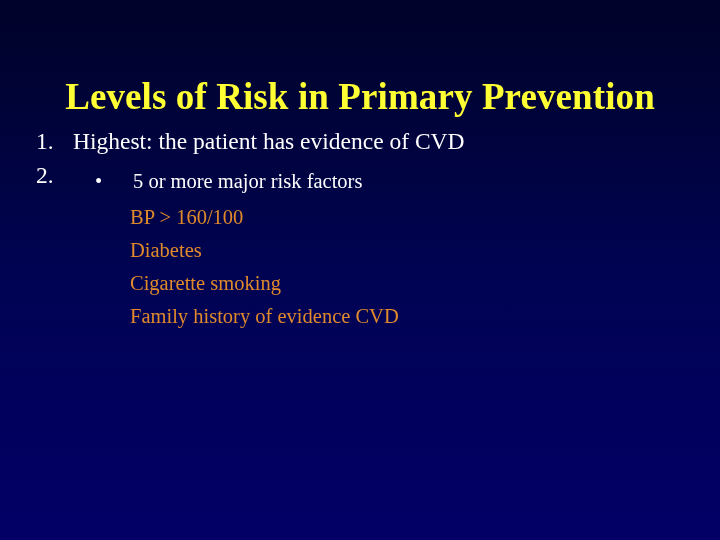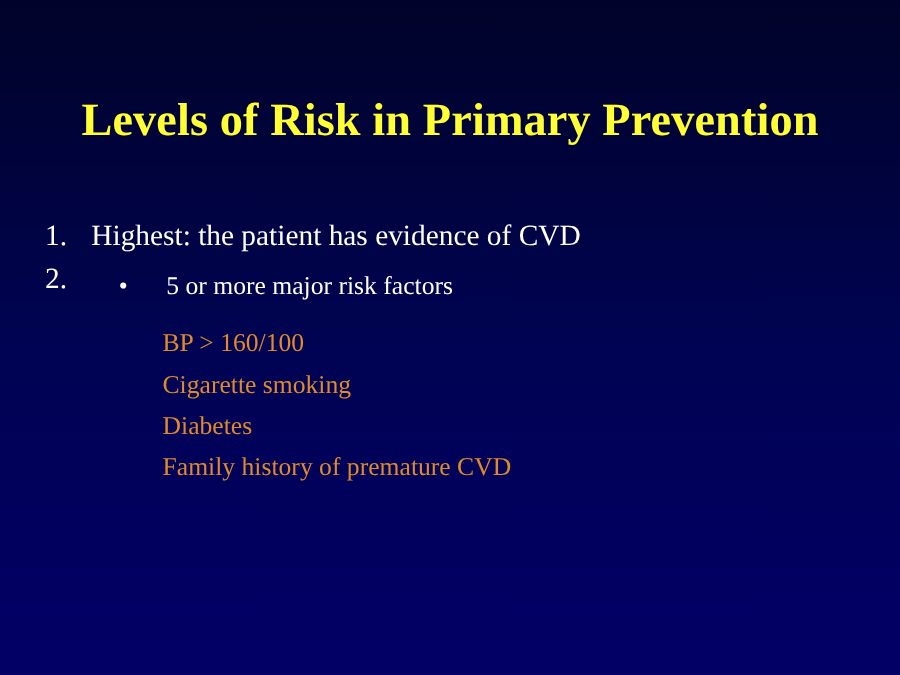--- a/index.html
+++ b/index.html
@@ -66,21 +66,20 @@
     position: absolute;
     left: 36px;
     top: 0;
     width: 30px;
     color: #ffffff;
     font-size: 23.5px;
     line-height: 30px;
   }
   .num-item .text {
     display: block;
-    margin-top: 48px;
   }
 
   
   .bullet-item {
     position: relative;
     color: #ffffff;
     font-size: 20.5px;
     line-height: 28px;
     padding-left: 133px;
     margin-top: 11px;
@@ -89,21 +88,21 @@
     position: absolute;
     left: 95px;
     top: 0;
     font-size: 20.5px;
     line-height: 28px;
     color: #ffffff;
   }
 
   
   .risk-list {
-    margin-top: 16px;
+    margin-top: 6px;
   }
   .risk-line {
     color: #e08a2b;
     font-size: 20.5px;
     line-height: 33px;
     padding-left: 130px;
     white-space: nowrap;
   }
 </style>
 </head>
@@ -124,19 +123,19 @@
       <span class="marker">2.</span>
     </div>
 
     <div class="bullet-item">
       <span class="dot">•</span>
       <span class="text">5 or more major risk factors</span>
     </div>
 
     <div class="risk-list">
       <div class="risk-line">BP &gt; 160/100</div>
+      <div class="risk-line">Diabetes</div>
       <div class="risk-line">Cigarette smoking</div>
-      <div class="risk-line">Diabetes</div>
-      <div class="risk-line">Family history of premature CVD</div>
+      <div class="risk-line">Family history of evidence CVD</div>
     </div>
 
   </div>
 </div>
 
 </body></html>

